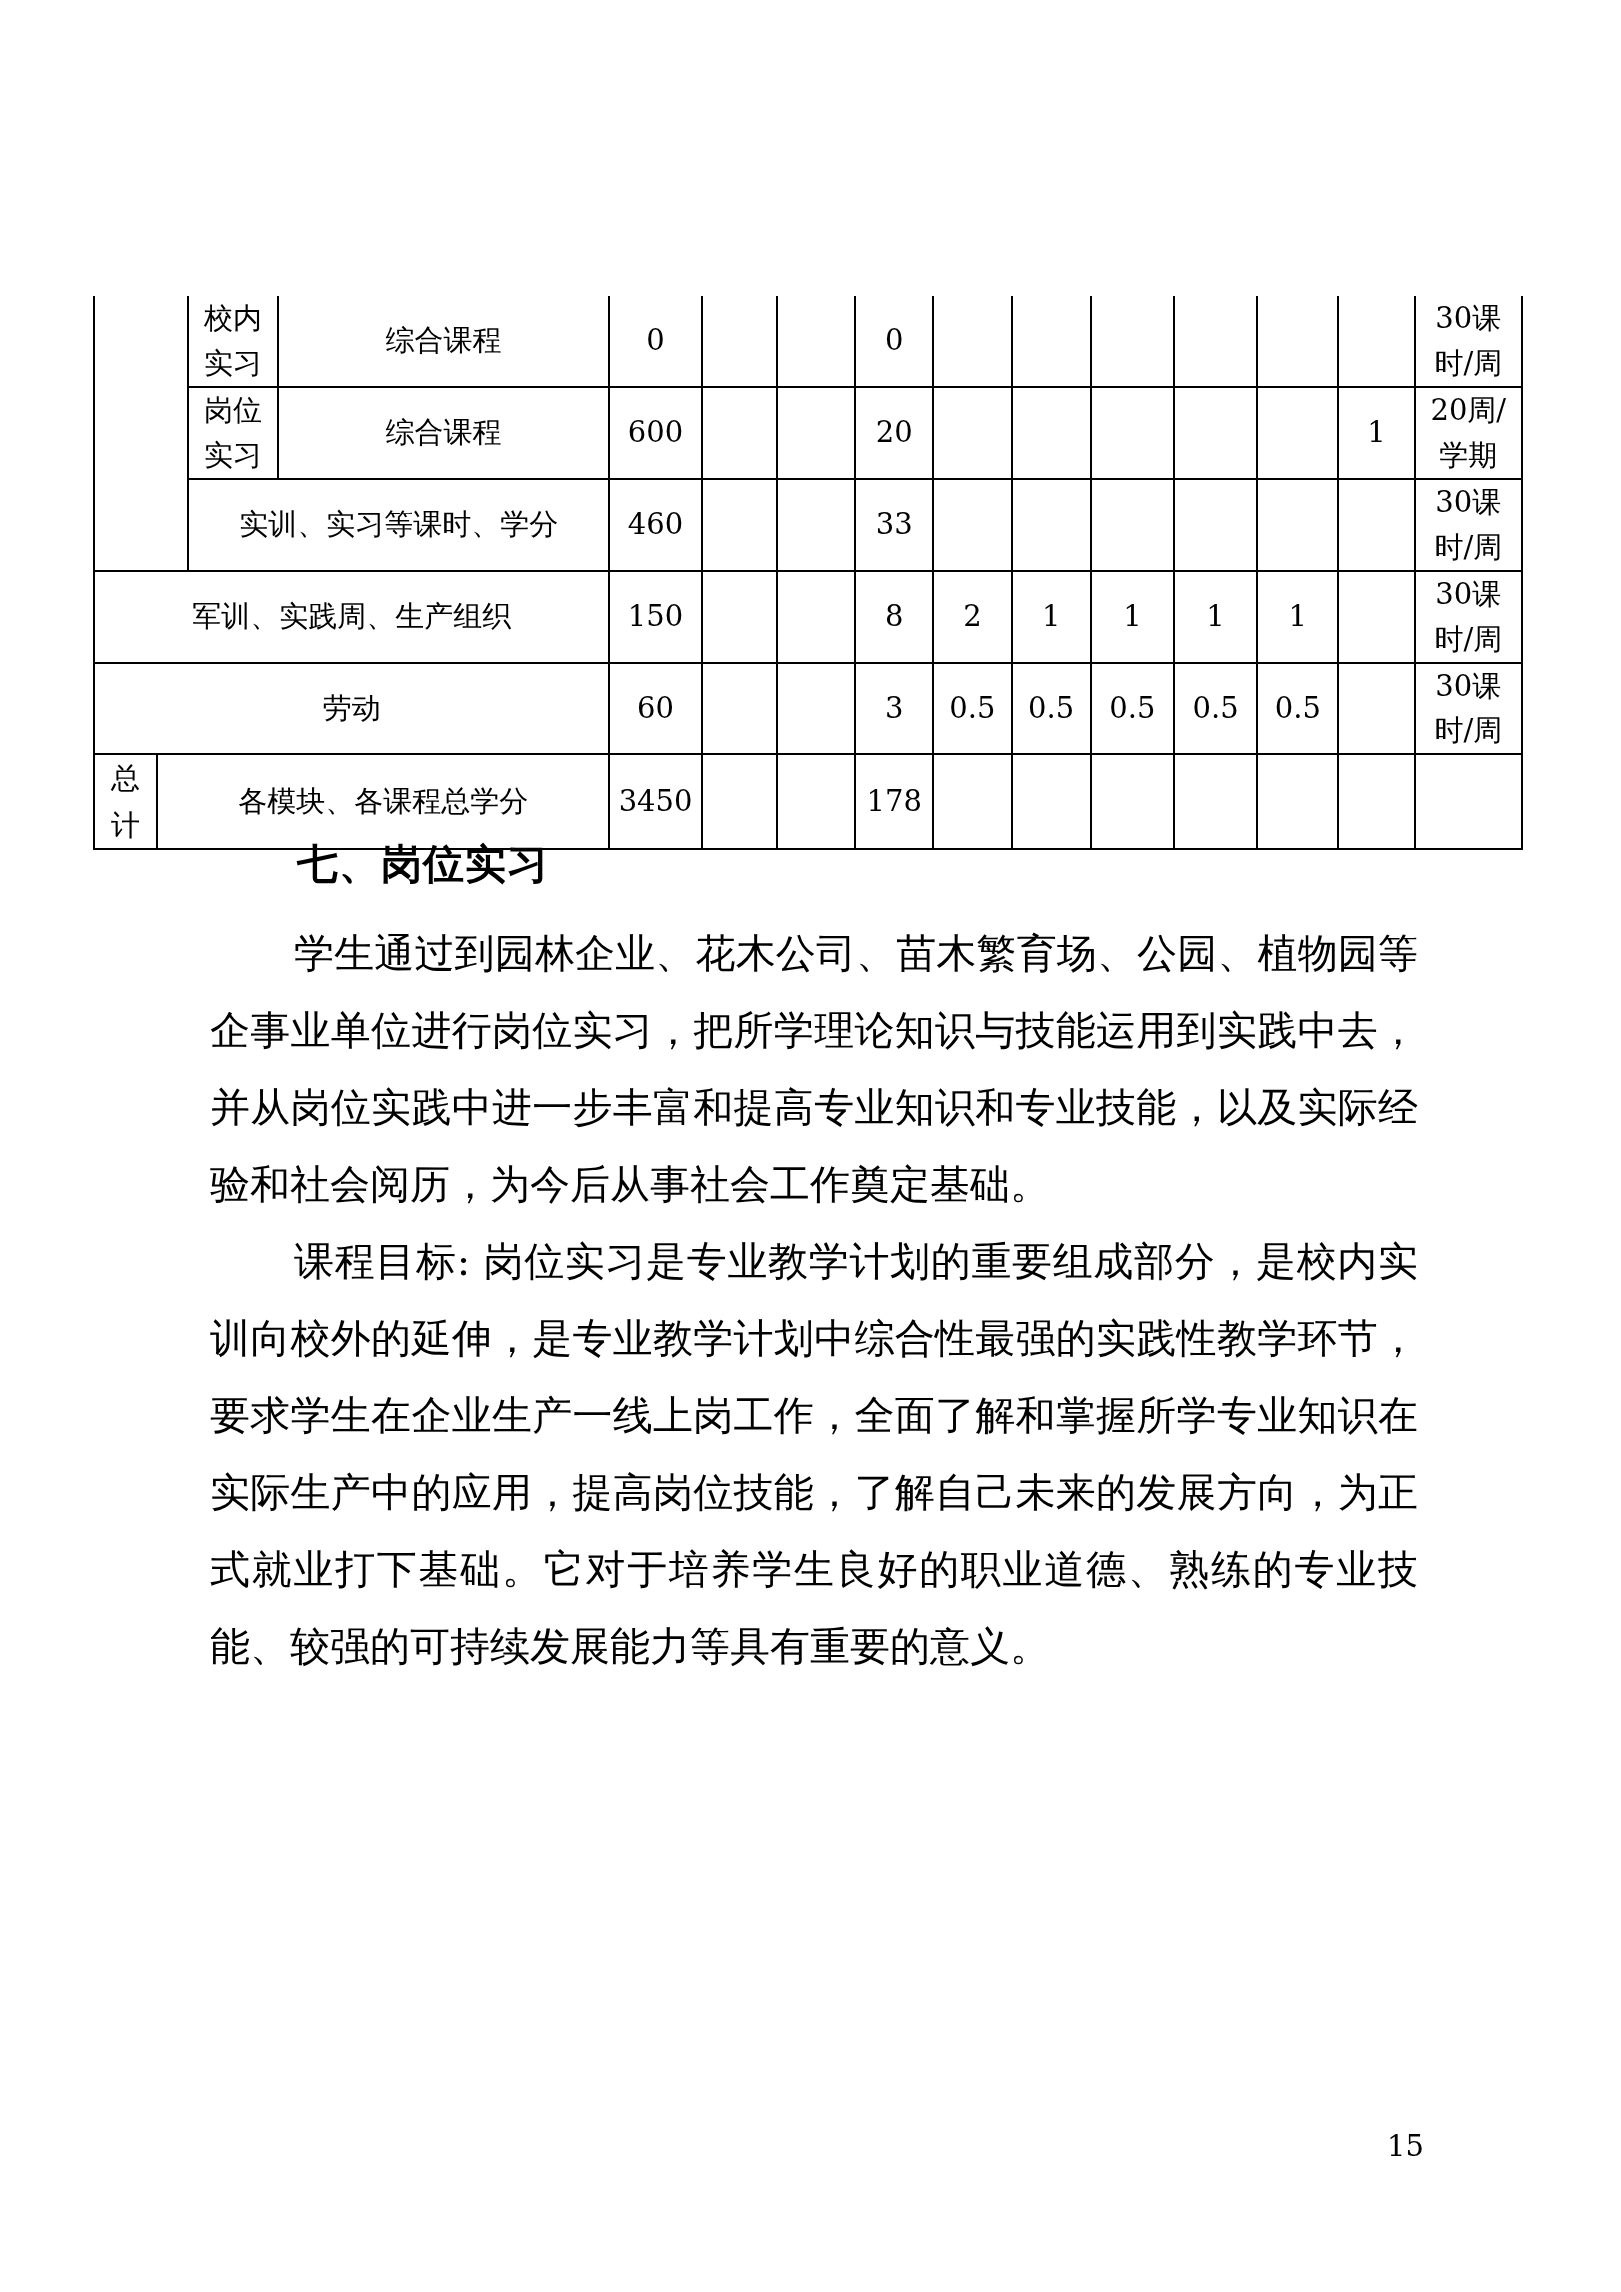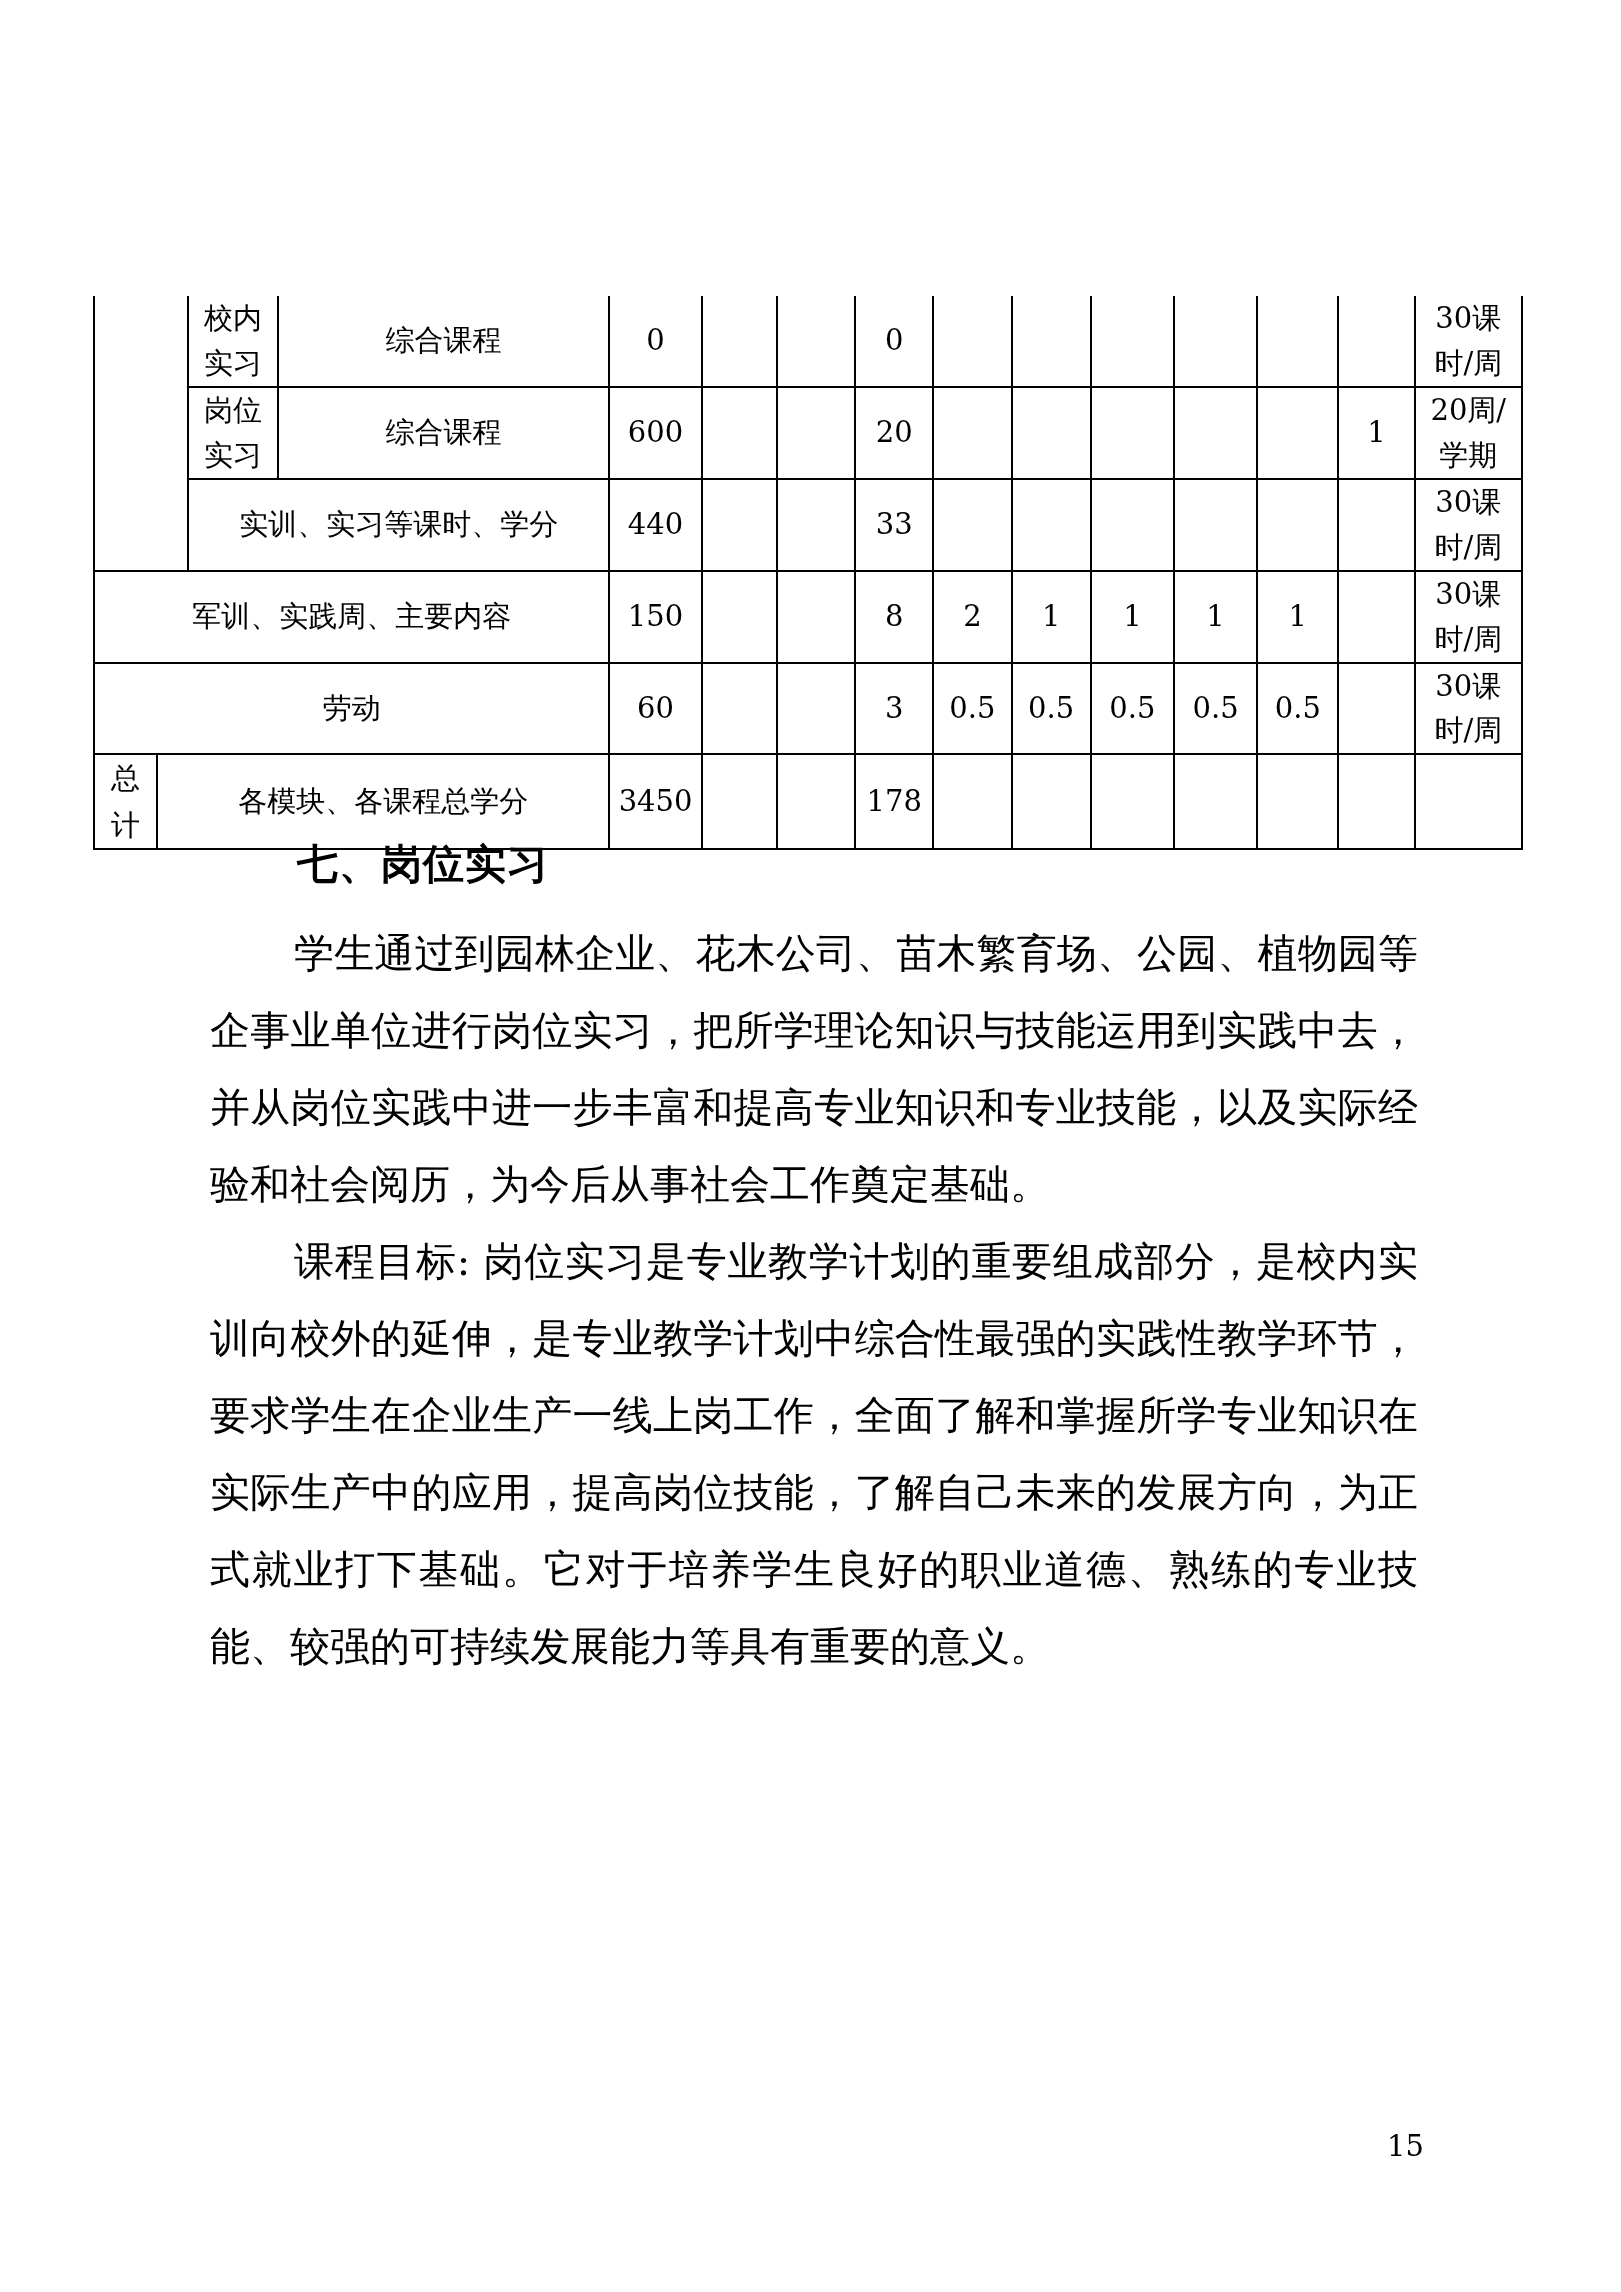--- a/index.html
+++ b/index.html
@@ -109,35 +109,35 @@
       <td></td>
       <td></td>
       <td></td>
       <td></td>
       <td>1</td>
       <td><span class="rw">20周/学期</span></td>
     </tr>
 
     <tr class="r2">
       <td colspan="2">实训、实习等课时、学分</td>
-      <td>440</td>
+      <td>460</td>
       <td></td>
       <td></td>
       <td>33</td>
       <td></td>
       <td></td>
       <td></td>
       <td></td>
       <td></td>
       <td></td>
       <td><span class="rw">30课时/周</span></td>
     </tr>
 
     <tr class="r3">
-      <td colspan="4">军训、实践周、主要内容</td>
+      <td colspan="4">军训、实践周、生产组织</td>
       <td>150</td>
       <td></td>
       <td></td>
       <td>8</td>
       <td>2</td>
       <td>1</td>
       <td>1</td>
       <td>1</td>
       <td>1</td>
       <td></td>

